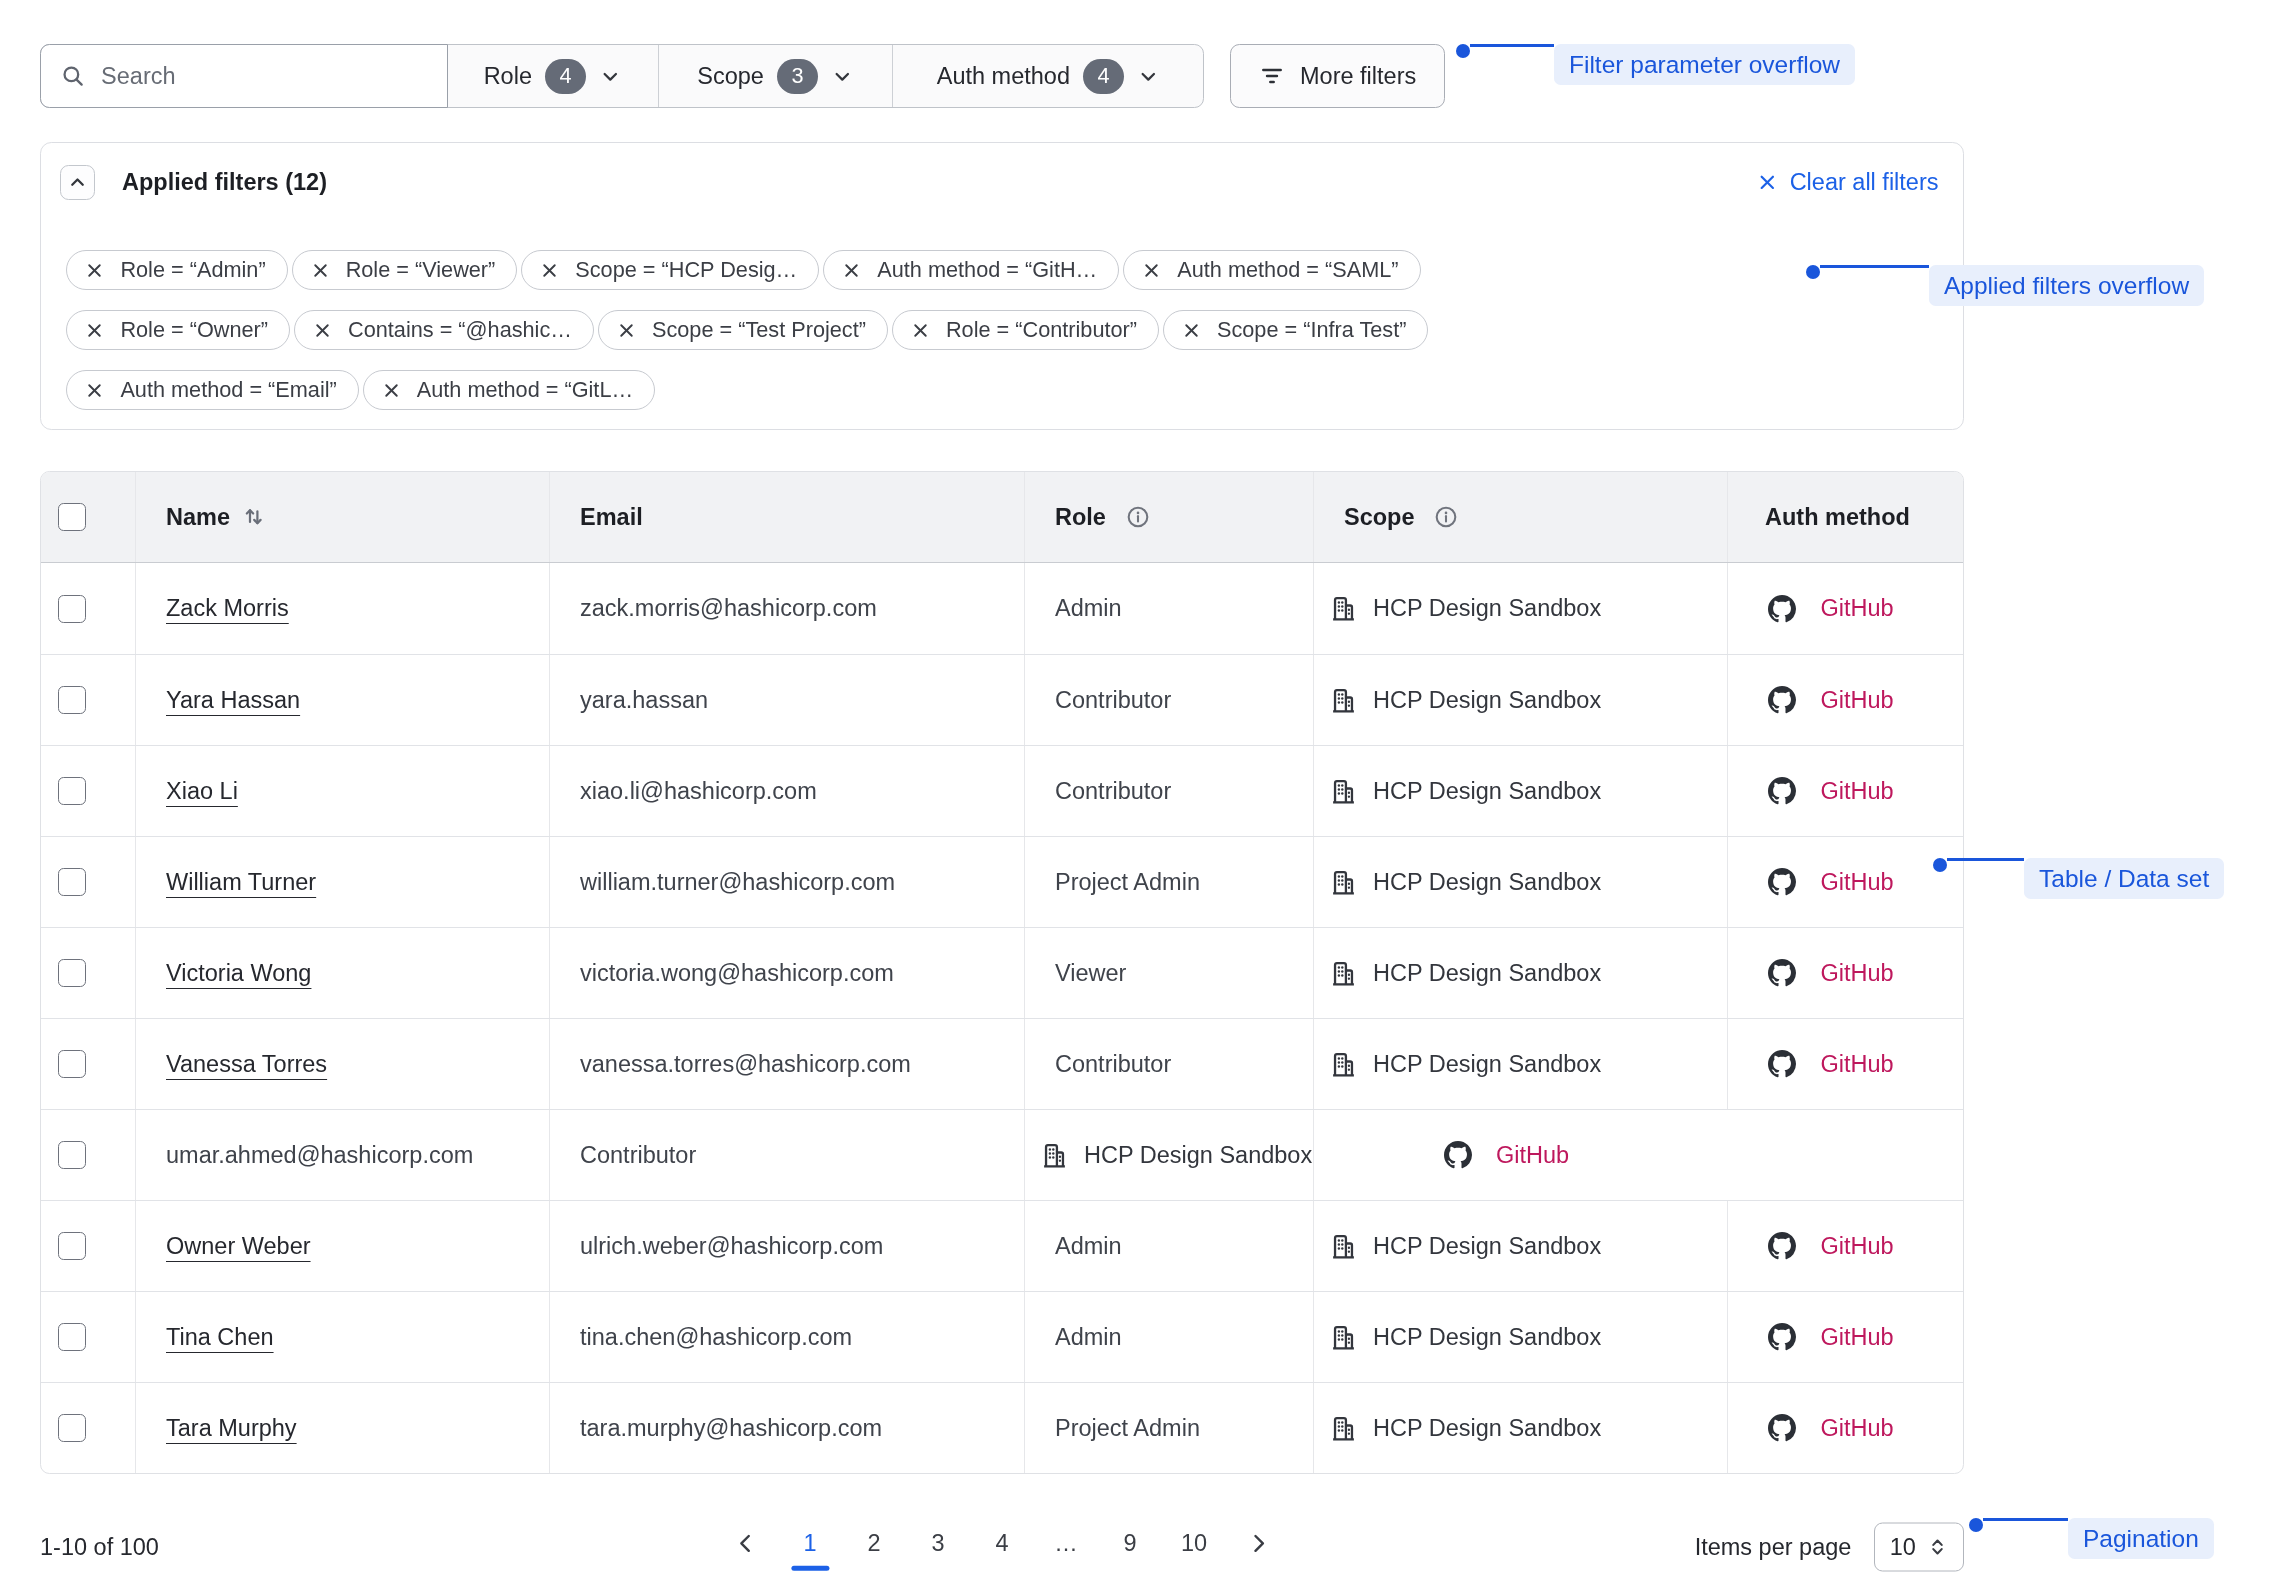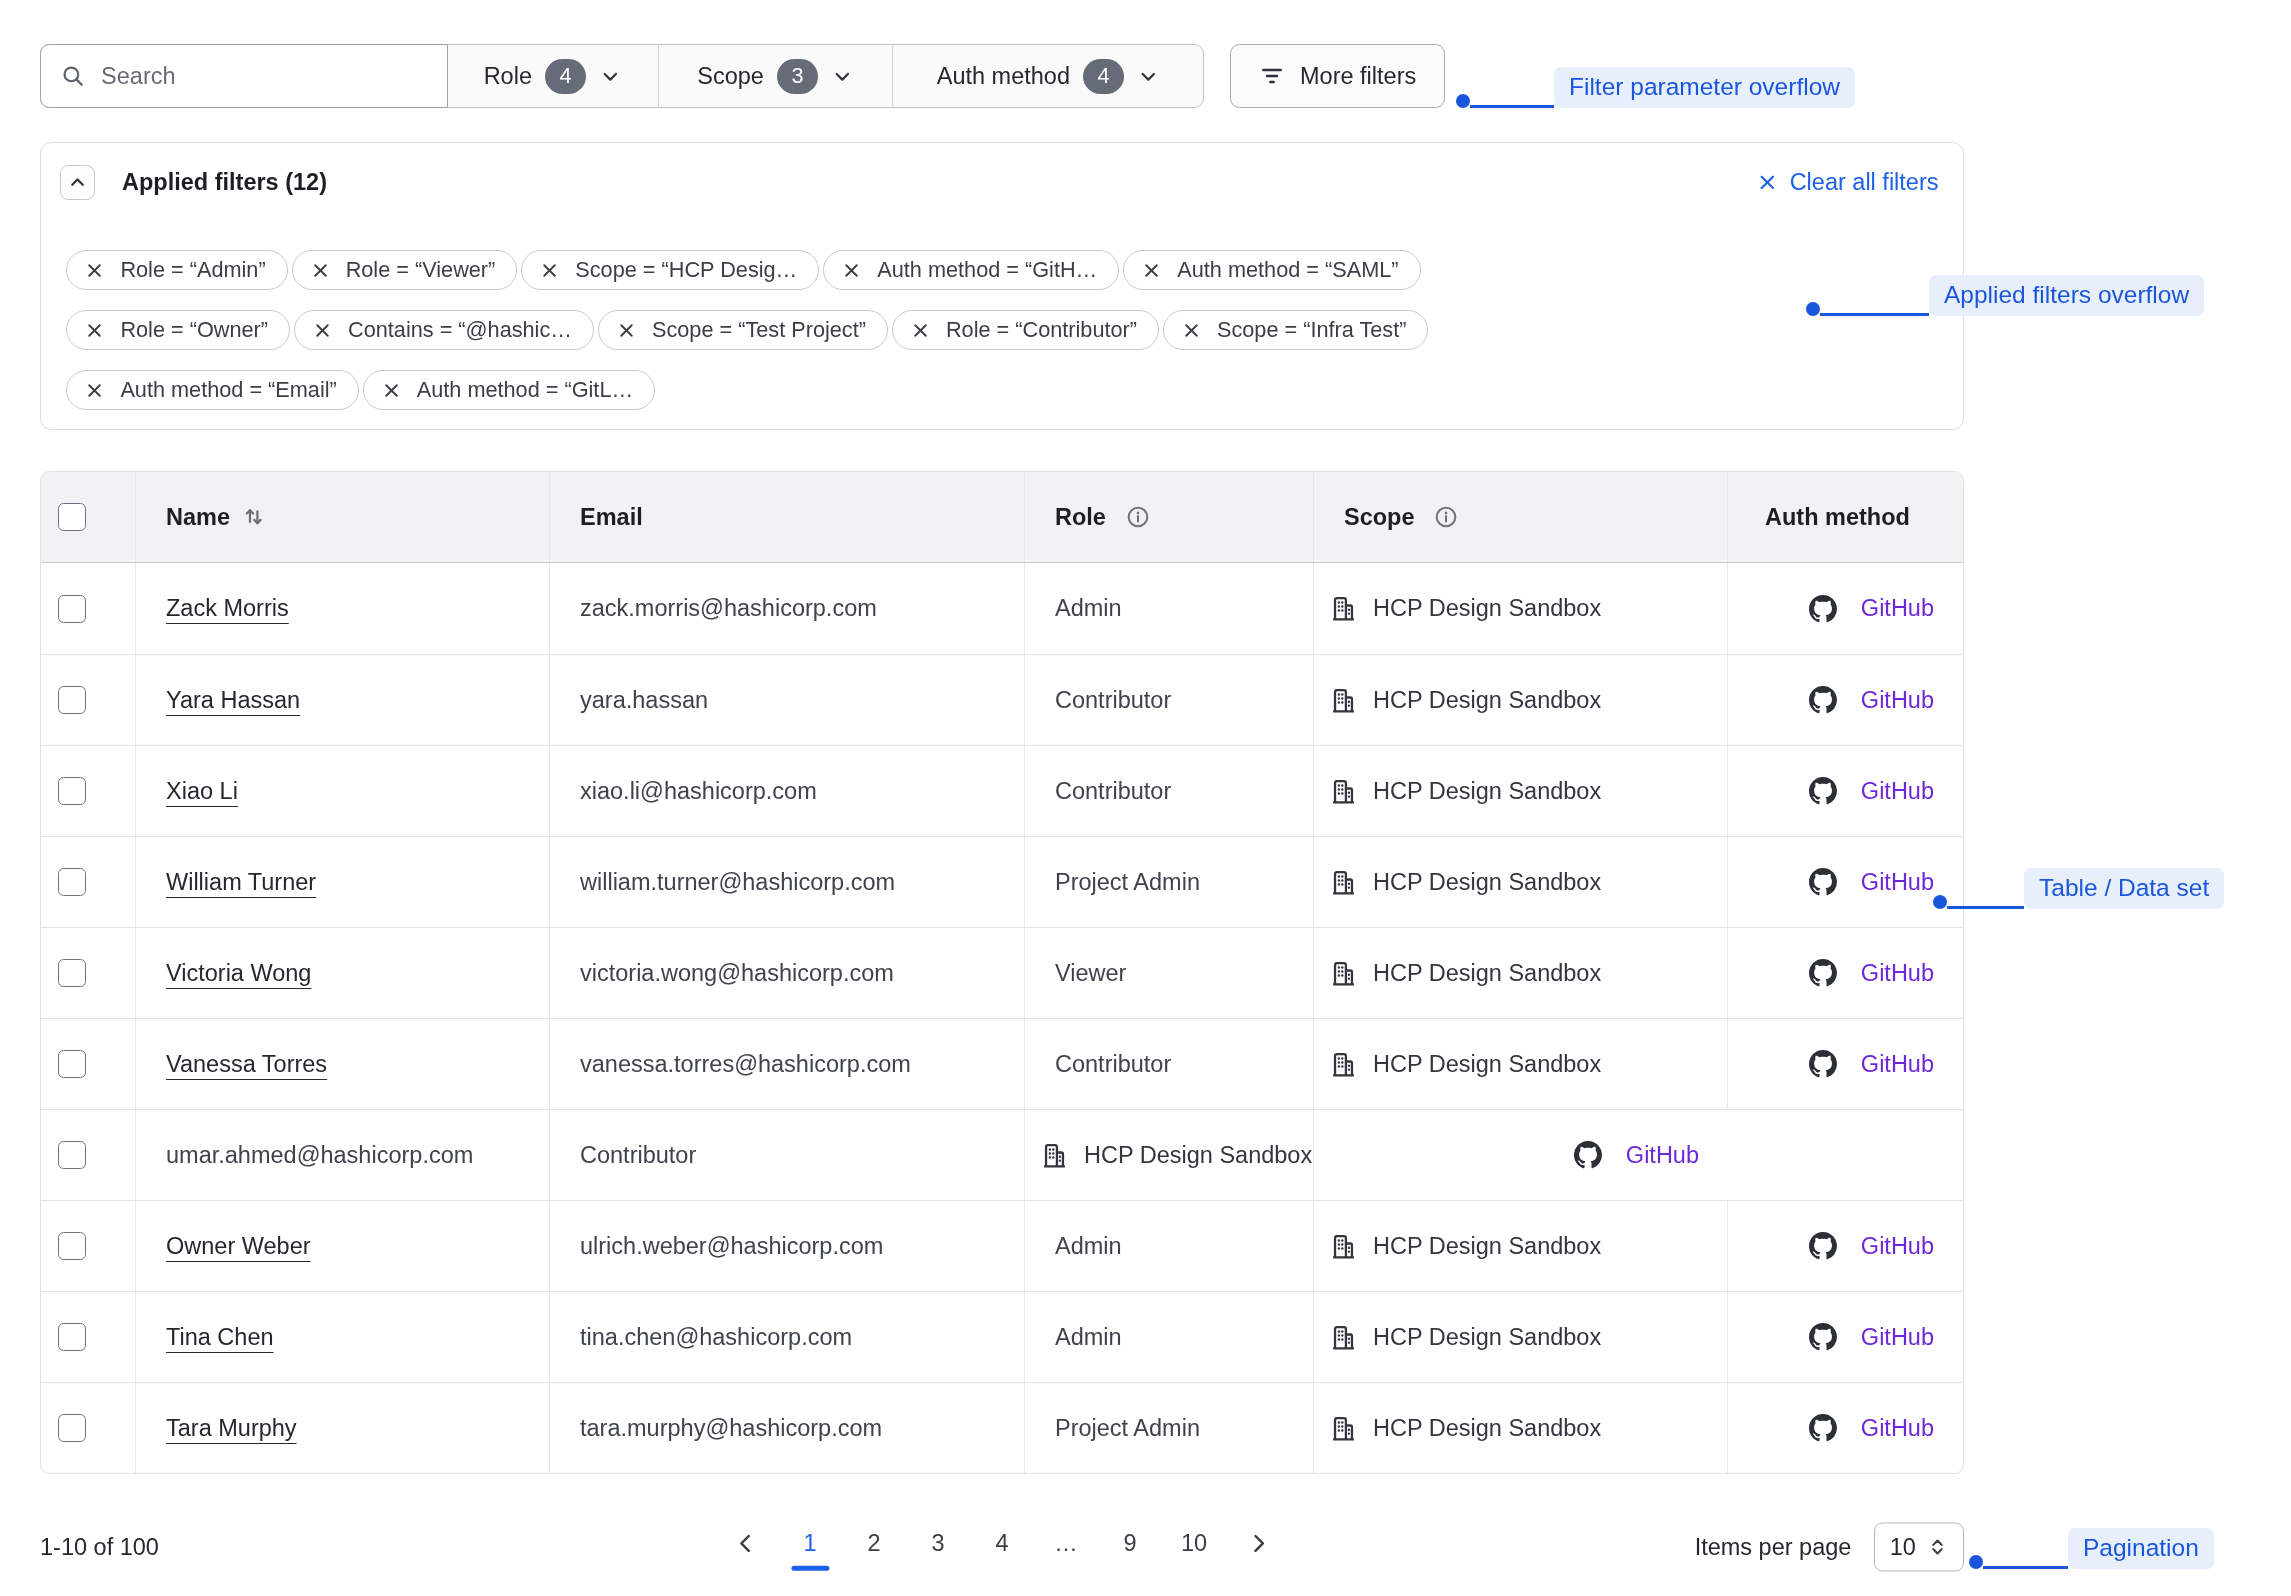--- a/index.html
+++ b/index.html
@@ -72,21 +72,21 @@
     border:0.9px solid #dfe1e5; border-radius:9.4px; overflow:hidden; background:#fff;
   }
   .t-row { display:grid; grid-template-columns:94px 414px 475px 289px 414px 235px; height:91px; }
   .t-head { background:#f1f2f4; border-bottom:0.9px solid #c9ccd1; }
   .t-body .t-row { border-top:0.9px solid #e1e3e7; }
   .t-body .t-row:first-child { border-top:none; }
   .cell { display:flex; align-items:center; padding-left:30px; font-size:23.5px; color:#3f434b; overflow:hidden; }
   .cell + .cell { border-left:0.9px solid #e6e7ea; }
   .cell-check { padding-left:17px; }
   .cell-scope { padding-left:15px; gap:15px; color:#33363d; }
-  .cell-auth  { justify-content:flex-end; padding-right:28px; padding-left:0; gap:24px; color:#6d28d9; }
+  .cell-auth  { justify-content:center; padding-right:28px; padding-left:0; gap:24px; color:#be185d; }
   .head-cell { font-weight:bold; color:#1d1f24; gap:11.3px; }
   .head-auth { justify-content:flex-start; padding-left:37px; padding-right:0; }
   .checkbox {
     width:28px; height:28px; border:1.9px solid #6e727c; border-radius:5.6px; background:#fff; display:inline-block;
   }
   .name-link { color:#26282e; text-decoration:underline; text-underline-offset:6.6px; text-decoration-thickness:1.4px; cursor:pointer; }
   .icon { display:flex; align-items:center; flex:none; }
 
   
   .pag-bar { position:absolute; left:40px; top:1509px; width:1924px; height:75px; }
@@ -97,21 +97,21 @@
   .page-underline { position:absolute; left:50%; transform:translateX(-50%); top:40px; width:38px; height:4.7px; border-radius:2.8px; background:#1c61e7; }
   .pag-chev { display:flex; align-items:center; padding:0 5.6px; }
   .pag-right { position:absolute; right:0; top:50%; transform:translateY(-50%); display:flex; align-items:center; }
   .ipp-label { font-size:23.5px; color:#26282e; }
   .ipp-select {
     margin-left:22.6px; width:90px; height:49px; border:0.9px solid #b2b6bd; border-radius:8.5px; background:#fff;
     display:flex; align-items:center; justify-content:center; gap:11.3px; font-size:23.5px; color:#26282e;
   }
 
   
-  .annot { position:absolute; display:flex; align-items:flex-end; z-index:5; pointer-events:none; }
+  .annot { position:absolute; display:flex; align-items:flex-start; z-index:5; pointer-events:none; }
   .annot-dot { width:14px; height:14px; border-radius:50%; flex:none; }
   .annot-line { height:2.8px; flex:none; }
   .annot-label {
     font-size:24.5px; padding:6.6px 15px; border-radius:6.6px; white-space:nowrap;
   }
 </style>
 </head>
 <body>
 
 <div class="page">

